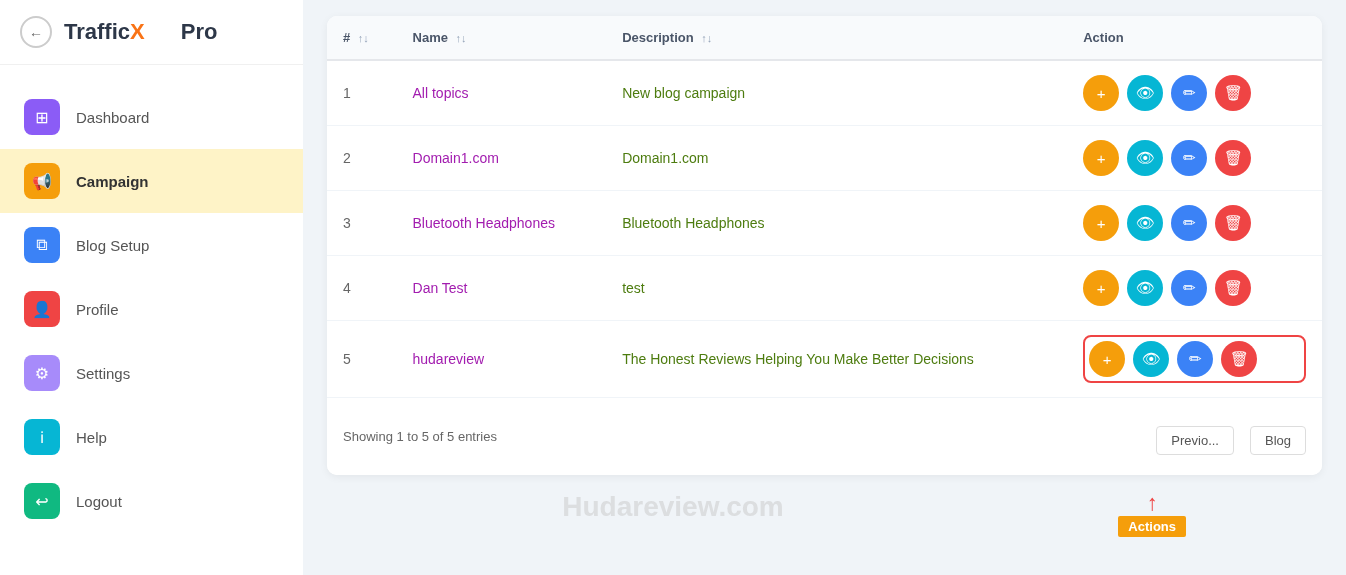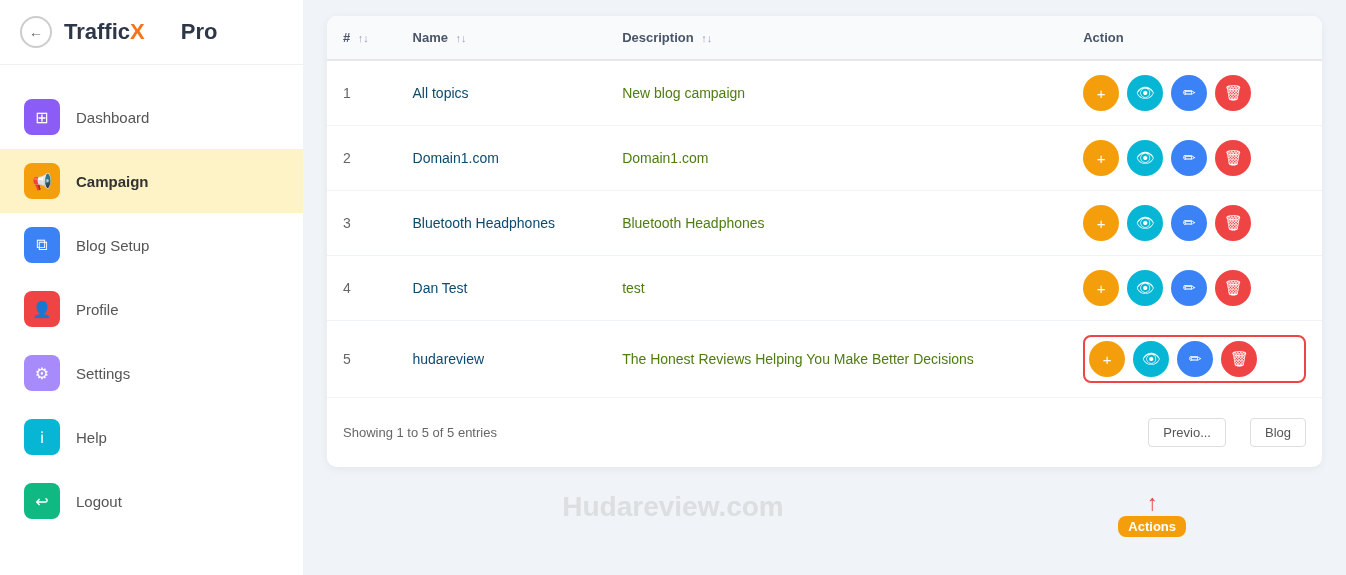--- a/index.html
+++ b/index.html
@@ -152,21 +152,21 @@
     }
     tbody tr {
       border-bottom: 1px solid #f0f4f8;
     }
     tbody tr:last-child { border-bottom: none; }
     tbody td {
       padding: 14px 16px;
       font-size: 14px;
       color: #555;
     }
-    tbody td.name-col { color: #0c4a6e; }
+    tbody td.name-col { color: #a21caf; }
     tbody td.desc-col { color: #4d7c0f; }
     tbody td.num-col { color: #666; }
 
     .action-btns {
       display: flex;
       gap: 8px;
       align-items: center;
     }
     .action-btn {
       width: 36px; height: 36px;
@@ -198,21 +198,22 @@
       padding: 20px 16px;
       background: #fff;
       border-top: 1px solid #f0f4f8;
     }
     .showing-text {
       font-size: 13px;
       color: #666;
     }
     .pagination-btns {
       display: flex;
-      gap: 24px;
+      gap: 16px;
+      margin-top: 8px;
     }
     .page-btn {
       padding: 6px 14px;
       border: 1px solid #ddd;
       border-radius: 4px;
       font-size: 13px;
       cursor: pointer;
       background: #fff;
       color: #555;
     }
@@ -364,16 +365,16 @@
           <button class="page-btn">Previo...</button>
           <button class="page-btn">Blog</button>
         </div>
       </div>
     </div>
 
     <div style="position:fixed; bottom:52px; left:50%; transform:translateX(-50%); color:rgba(200,200,200,0.5); font-size:28px; font-weight:700; pointer-events:none; z-index:0; white-space:nowrap;">Hudareview.com</div>
 
     <div style="position:fixed; bottom:38px; right:160px; display:flex; flex-direction:column; align-items:center; z-index:10;">
       <div style="color:#ef4444; font-size:22px; font-weight:900;">↑</div>
-      <div style="background:#f59e0b; color:#fff; font-weight:700; font-size:13px; padding:3px 10px; border-radius:8px;">Actions</div>
+      <div style="background:#f59e0b; color:#fff; font-weight:700; font-size:13px; padding:3px 10px; border-radius:2px;">Actions</div>
     </div>
   </div>
 </div>
 
 </body></html>

